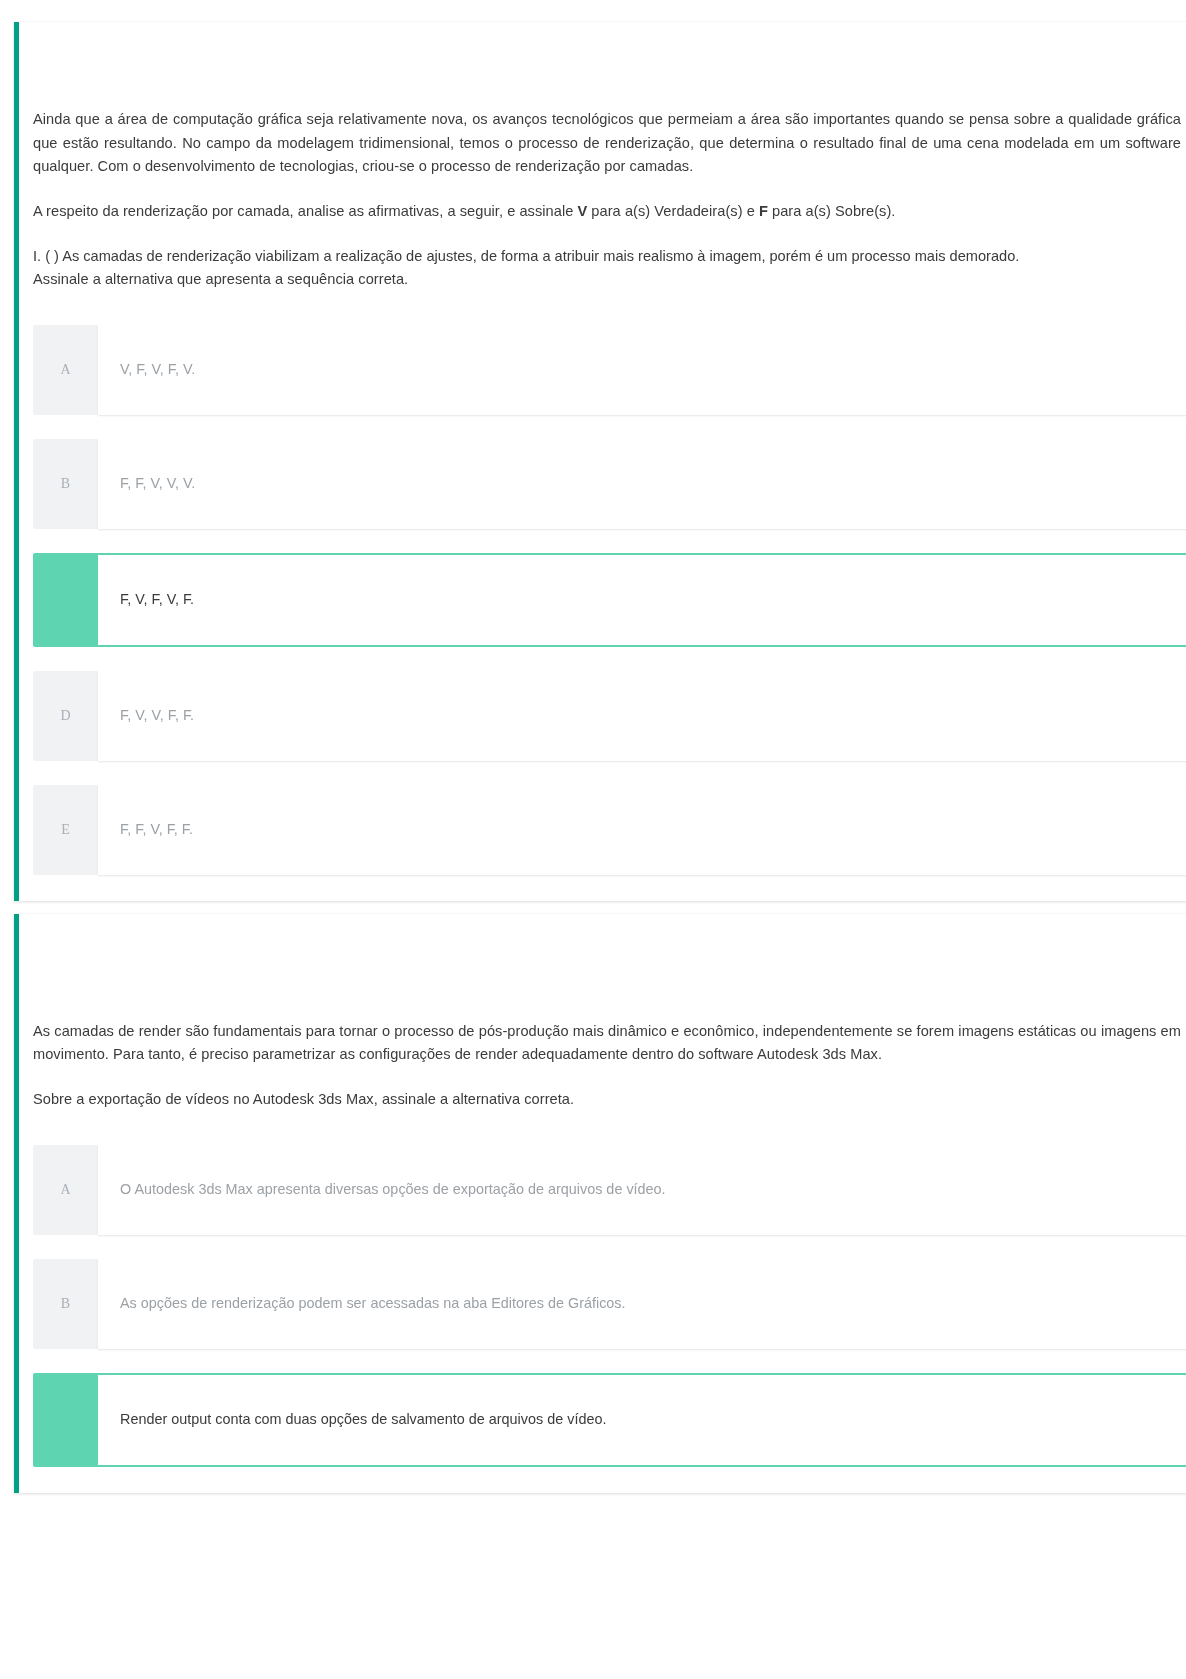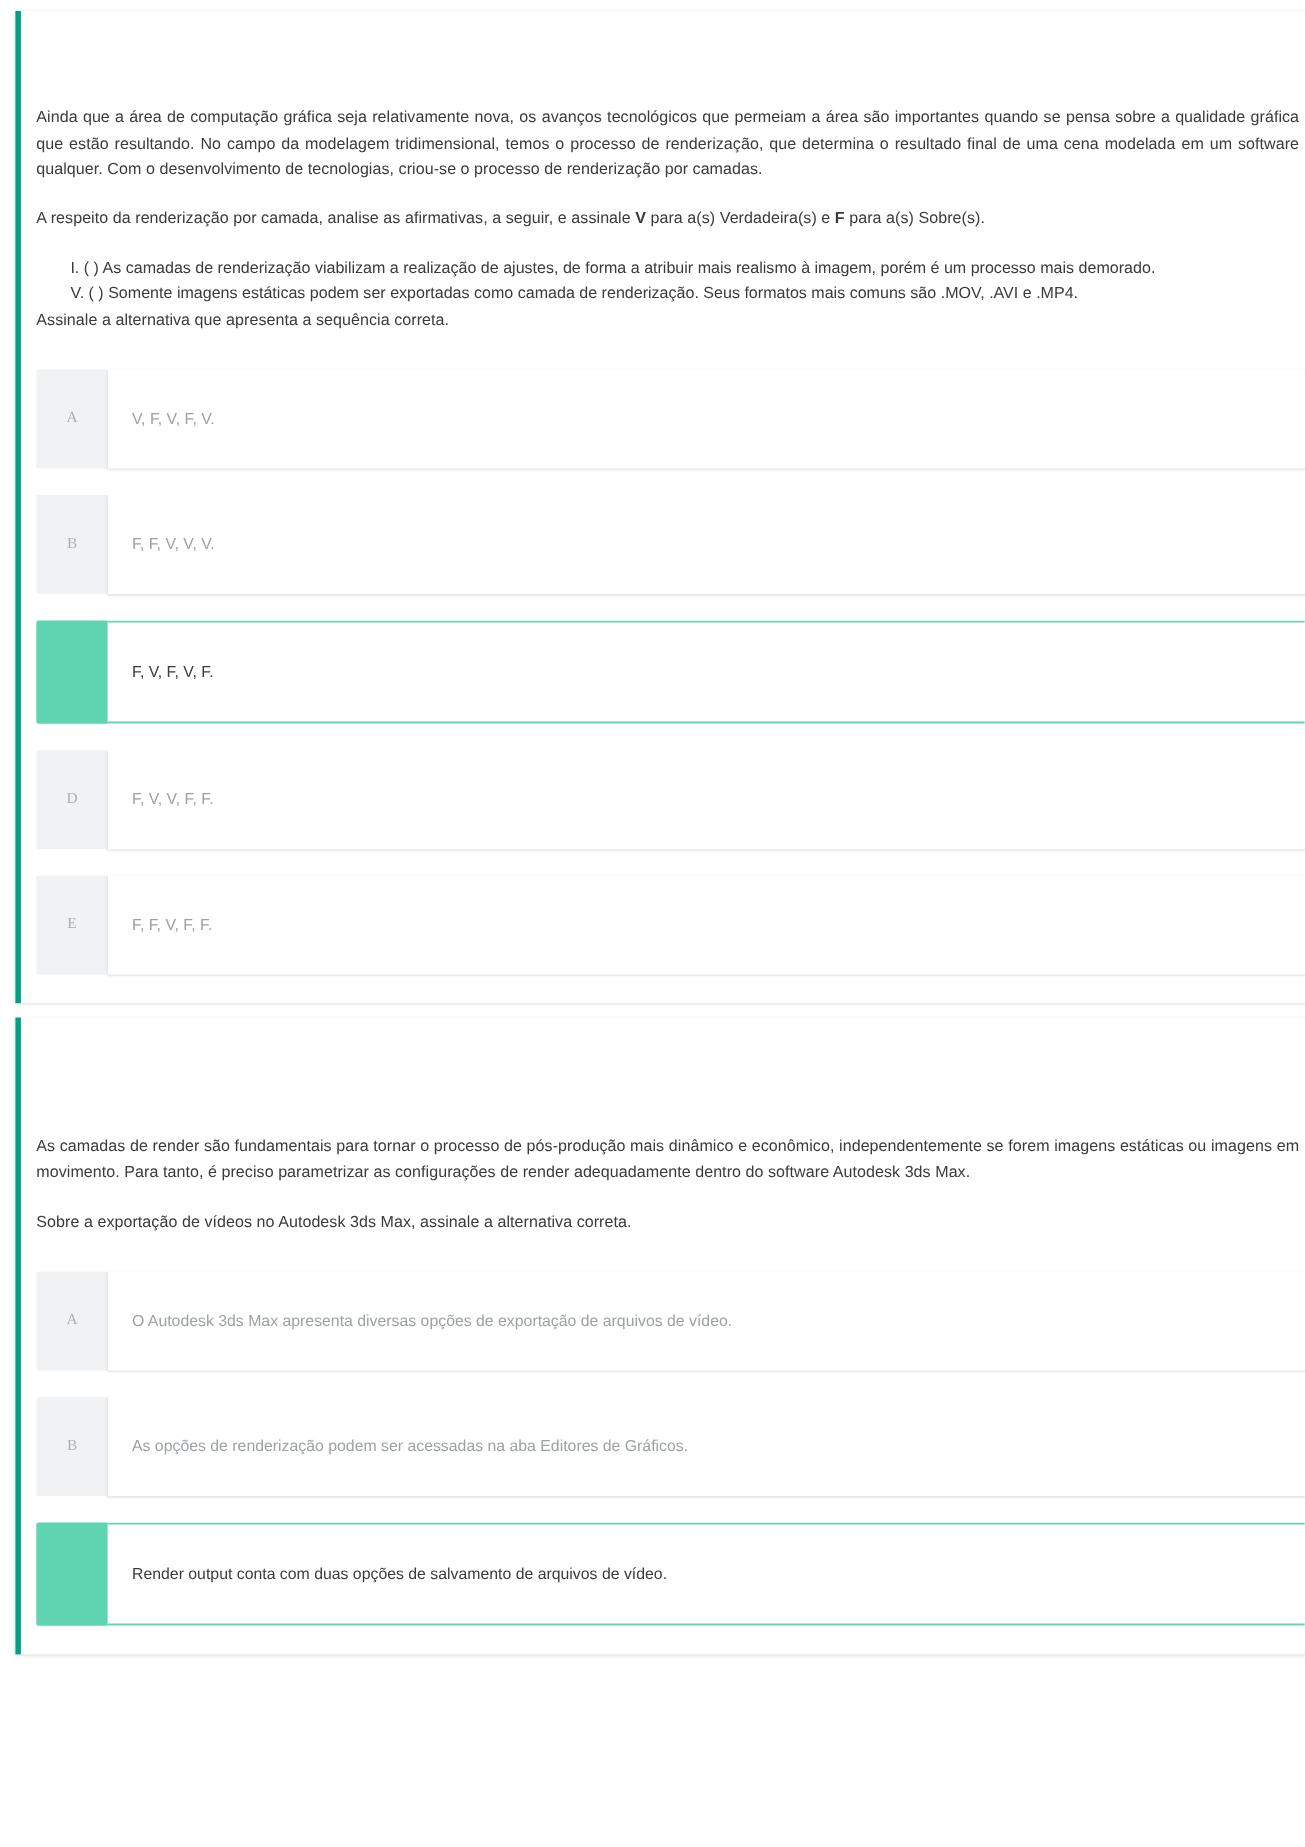--- a/index.html
+++ b/index.html
@@ -11,21 +11,21 @@
   }
   body {
     width: 1186px;
     height: 1679px;
     overflow: hidden;
     position: relative;
   }
 
   .page {
     width: 1060px;
-    padding: 10px 0 0 14px;
+    padding: 22px 0 0 14px;
   }
 
   
   .qcard {
     position: relative;
     background: #ffffff;
     border-left: 5px solid #00a184;
     box-shadow: 0 1px 3px rgba(0,0,0,0.13), 0 0 1px rgba(0,0,0,0.08);
     width: 1195px;           
     margin-bottom: 13px;
@@ -49,21 +49,21 @@
   }
   .stmt + .stmt { margin-top: 21px; }
   .stmt b, .stmt strong { font-weight: bold; }
 
   .items {
     margin: 21px 0 0 0;
     font-size: 14.6px;
     line-height: 1.62;
     color: #3b3b3b;
   }
-  .items .item { white-space: nowrap; margin-left: 31px; }
+  .items .item { white-space: nowrap; }
 
   
   .options { margin-top: 33px; }
 
   .option {
     display: flex;
     align-items: stretch;
     width: 1178px;
     margin-bottom: 24px;
     min-height: 90px;
@@ -115,21 +115,20 @@
 
   <div class="qcard">
     <div class="qcard-inner">
 
       <p class="stmt">Ainda que a área de computação gráfica seja relativamente nova, os avanços tecnológicos que permeiam a área são importantes quando se pensa sobre a qualidade gráfica que estão resultando. No campo da modelagem tridimensional, temos o processo de renderização, que determina o resultado final de uma cena modelada em um software qualquer. Com o desenvolvimento de tecnologias, criou-se o processo de renderização por camadas.</p>
 
       <p class="stmt"><span>A respeito da renderização por camada, analise as afirmativas, a seguir, e assinale </span><b>V</b><span> para a(s) Verdadeira(s) e </span><b>F</b><span> para a(s) Sobre(s).</span></p>
 
       <div class="items">
         <div class="item">I. (  ) As camadas de renderização viabilizam a realização de ajustes, de forma a atribuir mais realismo à imagem, porém é um processo mais demorado.</div>
-        <div class="item">V. (  ) Somente imagens estáticas podem ser exportadas como camada de renderização. Seus formatos mais comuns são .MOV, .AVI e .MP4.</div>
       </div>
 
       <p class="stmt">Assinale a alternativa que apresenta a sequência correta.</p>
 
       <div class="options">
 
         <div class="option">
           <div class="opt-letter">A</div>
           <div class="opt-body">V, F, V, F, V.</div>
         </div>

